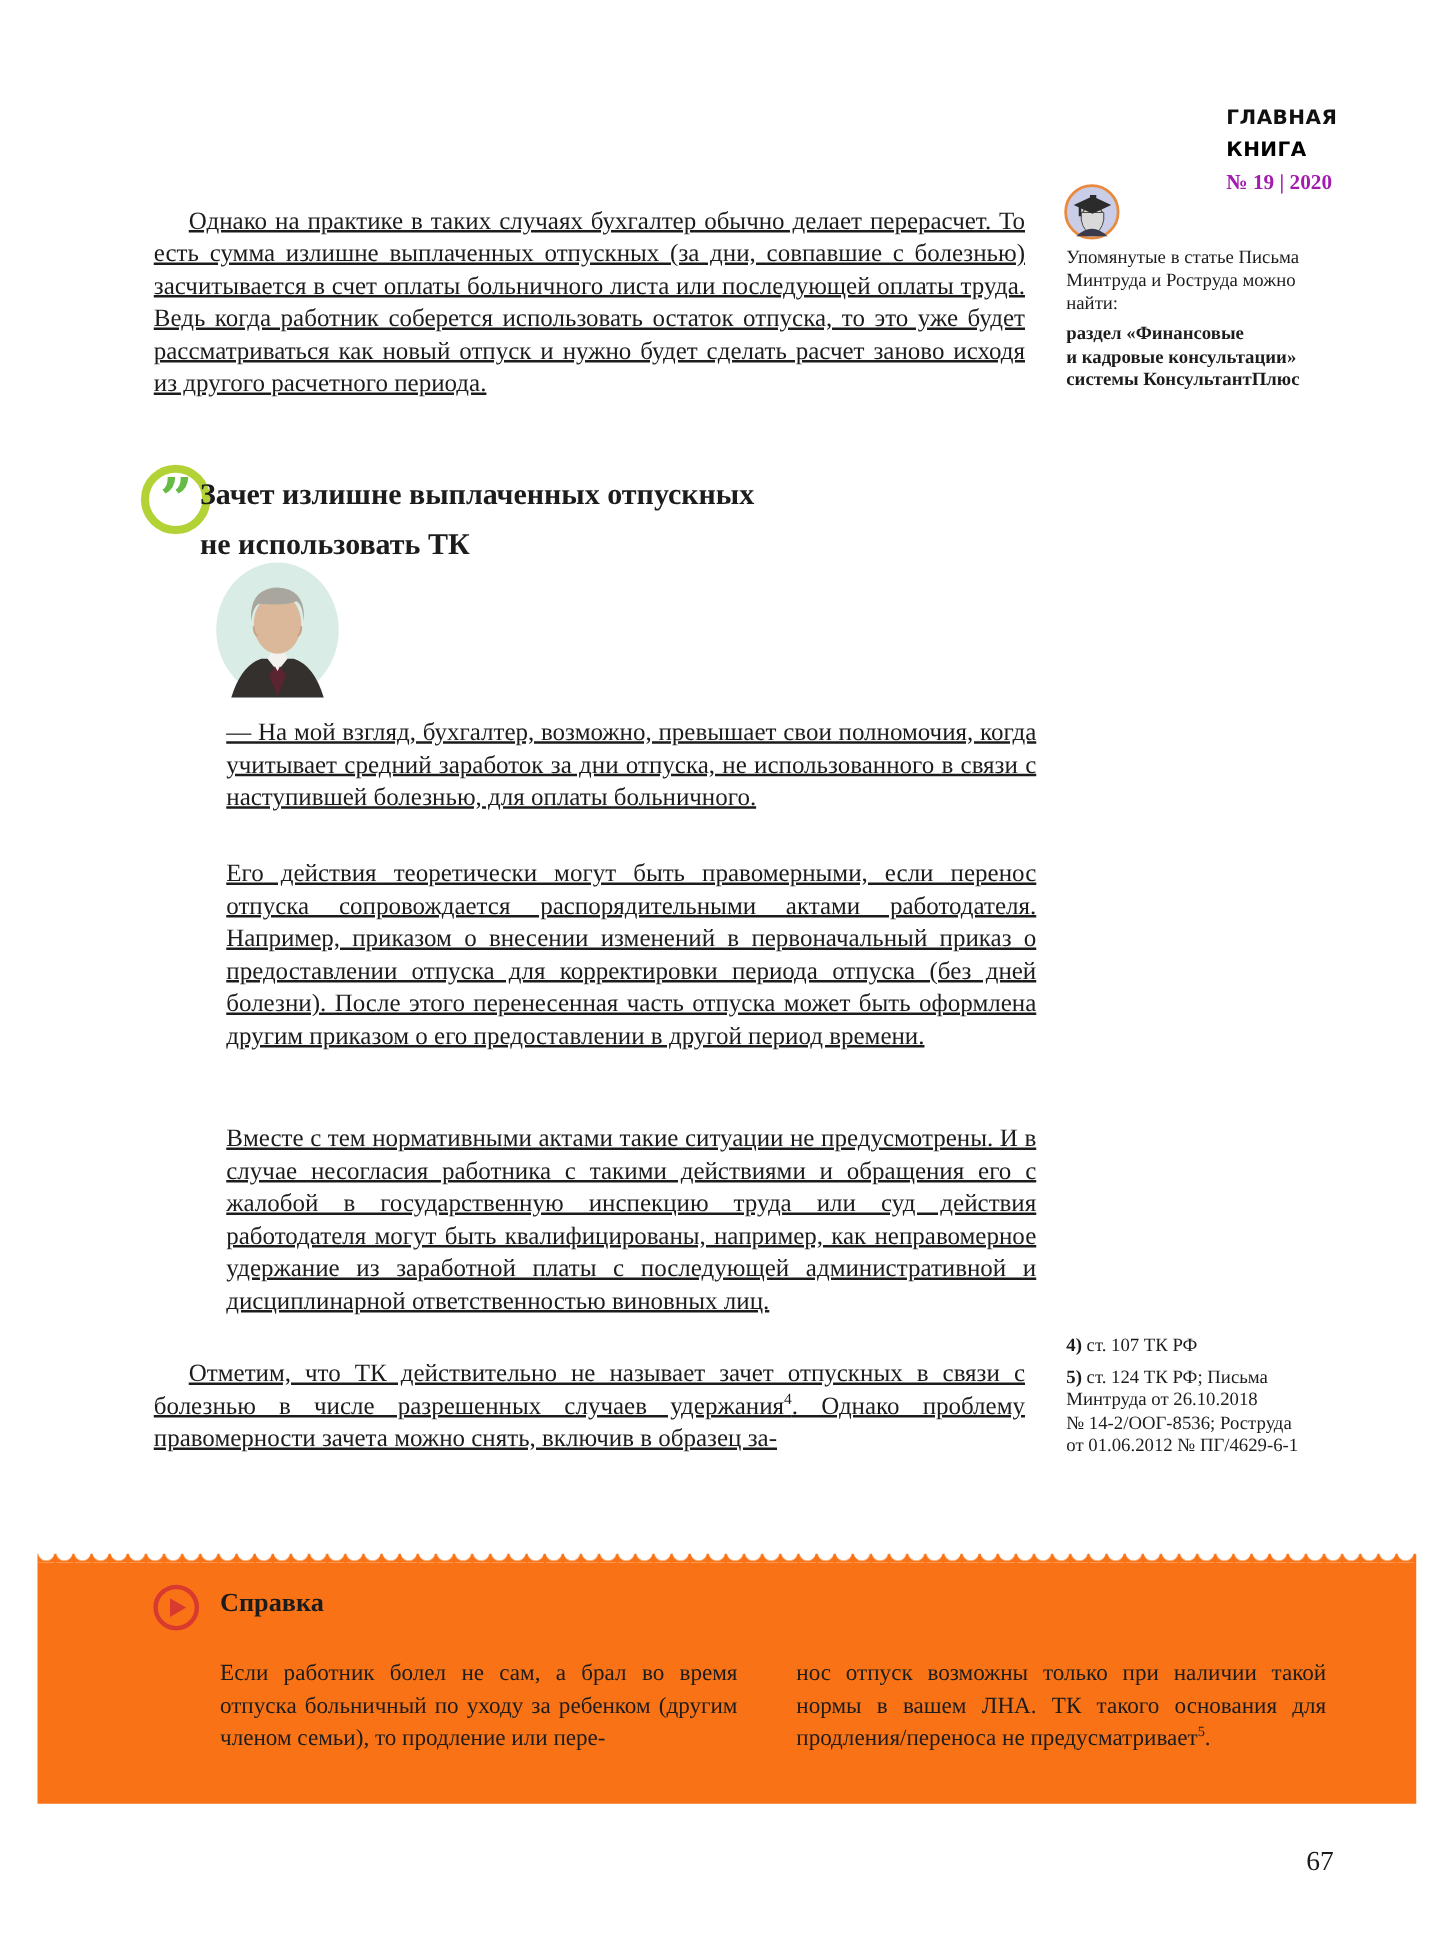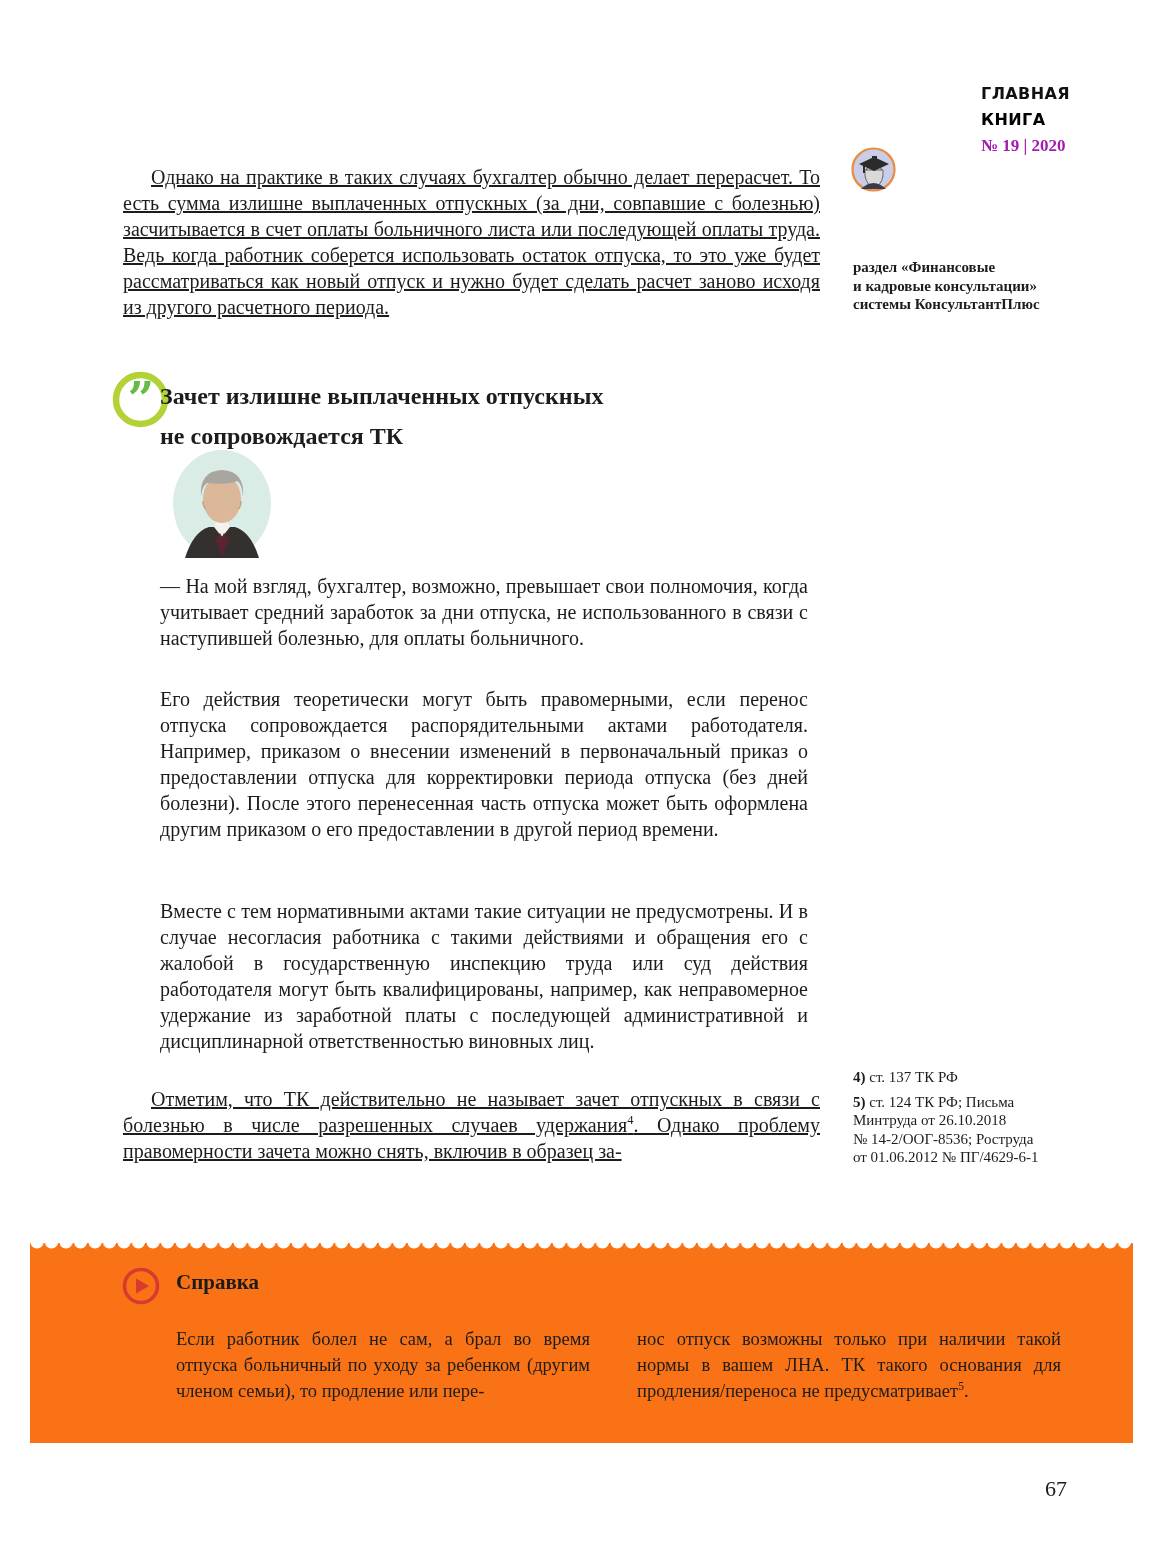--- a/index.html
+++ b/index.html
@@ -39,22 +39,22 @@
     position:absolute; left:160px; top:376px;
     font-size:24px; font-weight:bold; line-height:40px;
     margin:0;
   }
   .portrait{position:absolute; left:172px; top:449px; width:100px; height:110px;}
   .author{position:absolute; left:287px; top:469px;}
   .author-name{font-size:16px; font-weight:bold; margin:0 0 6px 0;}
   .author-title{font-size:15px; line-height:19px; margin:0; white-space:pre-line;}
 
   .quotepar{
-    position:absolute; left:160px; width:648px;
-    font-size:20px; line-height:26px; text-align:justify; margin:0;
+    position:absolute; left:181px; width:648px;
+    font-size:20px; line-height:26px; text-align:justify; margin:0;text-decoration:underline;
   }
   #qp1{top:573px;}
   #qp2{top:686px;}
   #qp3{top:898px;}
 
   
   .sb-avatar{position:absolute; left:851px; top:147px; width:45px; height:45px;}
   .sb-note{
     position:absolute; left:853px; top:197px; width:250px;
     font-size:15px; line-height:18.5px; margin:0; white-space:pre-line;
@@ -116,33 +116,36 @@
     <svg width="45" height="45" viewBox="0 0 45 45">
       <circle cx="22.5" cy="22.5" r="21" fill="#c9cde8" stroke="#e98a3f" stroke-width="2.2"></circle>
       <ellipse cx="23" cy="27" rx="8.5" ry="10" fill="#e9d6b8" stroke="#4a4a4a" stroke-width="1"></ellipse>
       <path d="M14 29 q2 10 9 11 q7 -1 9 -11 l0 -6 l-18 0 z" fill="#d9d9d9" stroke="#4a4a4a" stroke-width="0.8"></path>
       <path d="M8 17 L23 10 L38 17 L23 24 Z" fill="#2b2b2b"></path>
       <rect x="21" y="9" width="5" height="3" fill="#2b2b2b"></rect>
       <path d="M12 18 l0 8 l2 0 l0 -7 z" fill="#2b2b2b"></path>
       <path d="M10 42 q6 -6 12.5 -6 q6.5 0 12.5 6 z" fill="#3a3a4a"></path>
     </svg>
   </span>
+  <p class="sb-note">Упомянутые в статье Письма
+Минтруда и Роструда можно
+найти:</p>
   <p class="sb-note-bold">раздел «Финансовые
 и кадровые консультации»
 системы КонсультантПлюс</p>
 
   <span class="quote-icon">
     <svg width="57" height="57" viewBox="0 0 57 57">
       <circle cx="28.5" cy="28.5" r="24.5" fill="#ffffff" stroke="#b2d235" stroke-width="6.5"></circle>
       <text x="29" y="44" text-anchor="middle" font-family="DejaVu Serif, serif" font-weight="bold" font-size="46" fill="#66bb44">”</text>
     </svg>
   </span>
   <h2 class="quote-heading">
     <span>Зачет излишне выплаченных отпускных</span><br>
-    <span>не сопровождается ТК</span>
+    <span>не использовать ТК</span>
   </h2>
 
   <span class="portrait">
     <svg width="100" height="110" viewBox="0 0 100 110">
       <ellipse cx="50" cy="55" rx="49" ry="54" fill="#d9ece5"></ellipse>
       <path d="M13 109 q8 -26 24 -31 l26 0 q16 5 24 31 z" fill="#33302d"></path>
       <path d="M42 78 l8 10 l8 -10 l-3 -6 l-10 0 z" fill="#f3f2ee"></path>
       <path d="M48 84 l2 4 l2 -4 l5 7 l-7 17 l-7 -17 z" fill="#5a2430"></path>
       <ellipse cx="50" cy="50" rx="19" ry="24" fill="#dcb89b"></ellipse>
       <path d="M29 48 q-2 -26 21 -27 q23 1 21 27 q-1 -14 -6 -16 q-8 4 -30 2 q-5 3 -6 14 z" fill="#a8a69e"></path>
@@ -152,21 +155,21 @@
 
   <p class="quotepar" id="qp1">—  На мой взгляд, бухгалтер, возможно, превышает свои полномочия, когда учитывает средний заработок за дни отпуска, не использованного в связи с наступившей болезнью, для оплаты больничного.</p>
   <p class="quotepar" id="qp2">Его действия теоретически могут быть правомерными, если перенос отпуска сопровождается распорядительными актами работодателя. Например, приказом о внесении изменений в первоначальный приказ о предоставлении отпуска для корректировки периода отпуска (без дней болезни). После этого перенесенная часть отпуска может быть оформлена другим приказом о его предоставлении в другой период времени.</p>
   <p class="quotepar" id="qp3">Вместе с тем нормативными актами такие ситуации не предусмотрены. И в случае несогласия работника с такими действиями и обращения его с жалобой в государственную инспекцию труда или суд действия работодателя могут быть квалифицированы, например, как неправо­мерное удержание из заработной платы с последующей администра­тивной и дисциплинарной ответственностью виновных лиц.</p>
 
   <p class="bodypar" id="closing">
     <span>Отметим, что ТК действительно не называет зачет отпускных в связи с болезнью в числе разрешенных случаев удержания</span><sup>4</sup><span>. Однако проблему правомерности зачета можно снять, включив в образец за-</span>
   </p>
 
   <div class="footnotes">
-    <p class="fn"><b>4)</b><span> ст. 137 ТК РФ</span></p>
+    <p class="fn"><b>4)</b><span> ст. 107 ТК РФ</span></p>
     <p class="fn"><b>5)</b><span> ст. 124 ТК РФ; Письма
 Минтруда от 26.10.2018
 № 14-2/ООГ-8536; Роструда
 от 01.06.2012 № ПГ/4629-6-1</span></p>
   </div>
 
   <div class="refbox">
     <span class="ref-icon">
       <svg width="38" height="38" viewBox="0 0 38 38">
         <circle cx="19" cy="19" r="16.5" fill="none" stroke="#d93a30" stroke-width="3.6"></circle>

